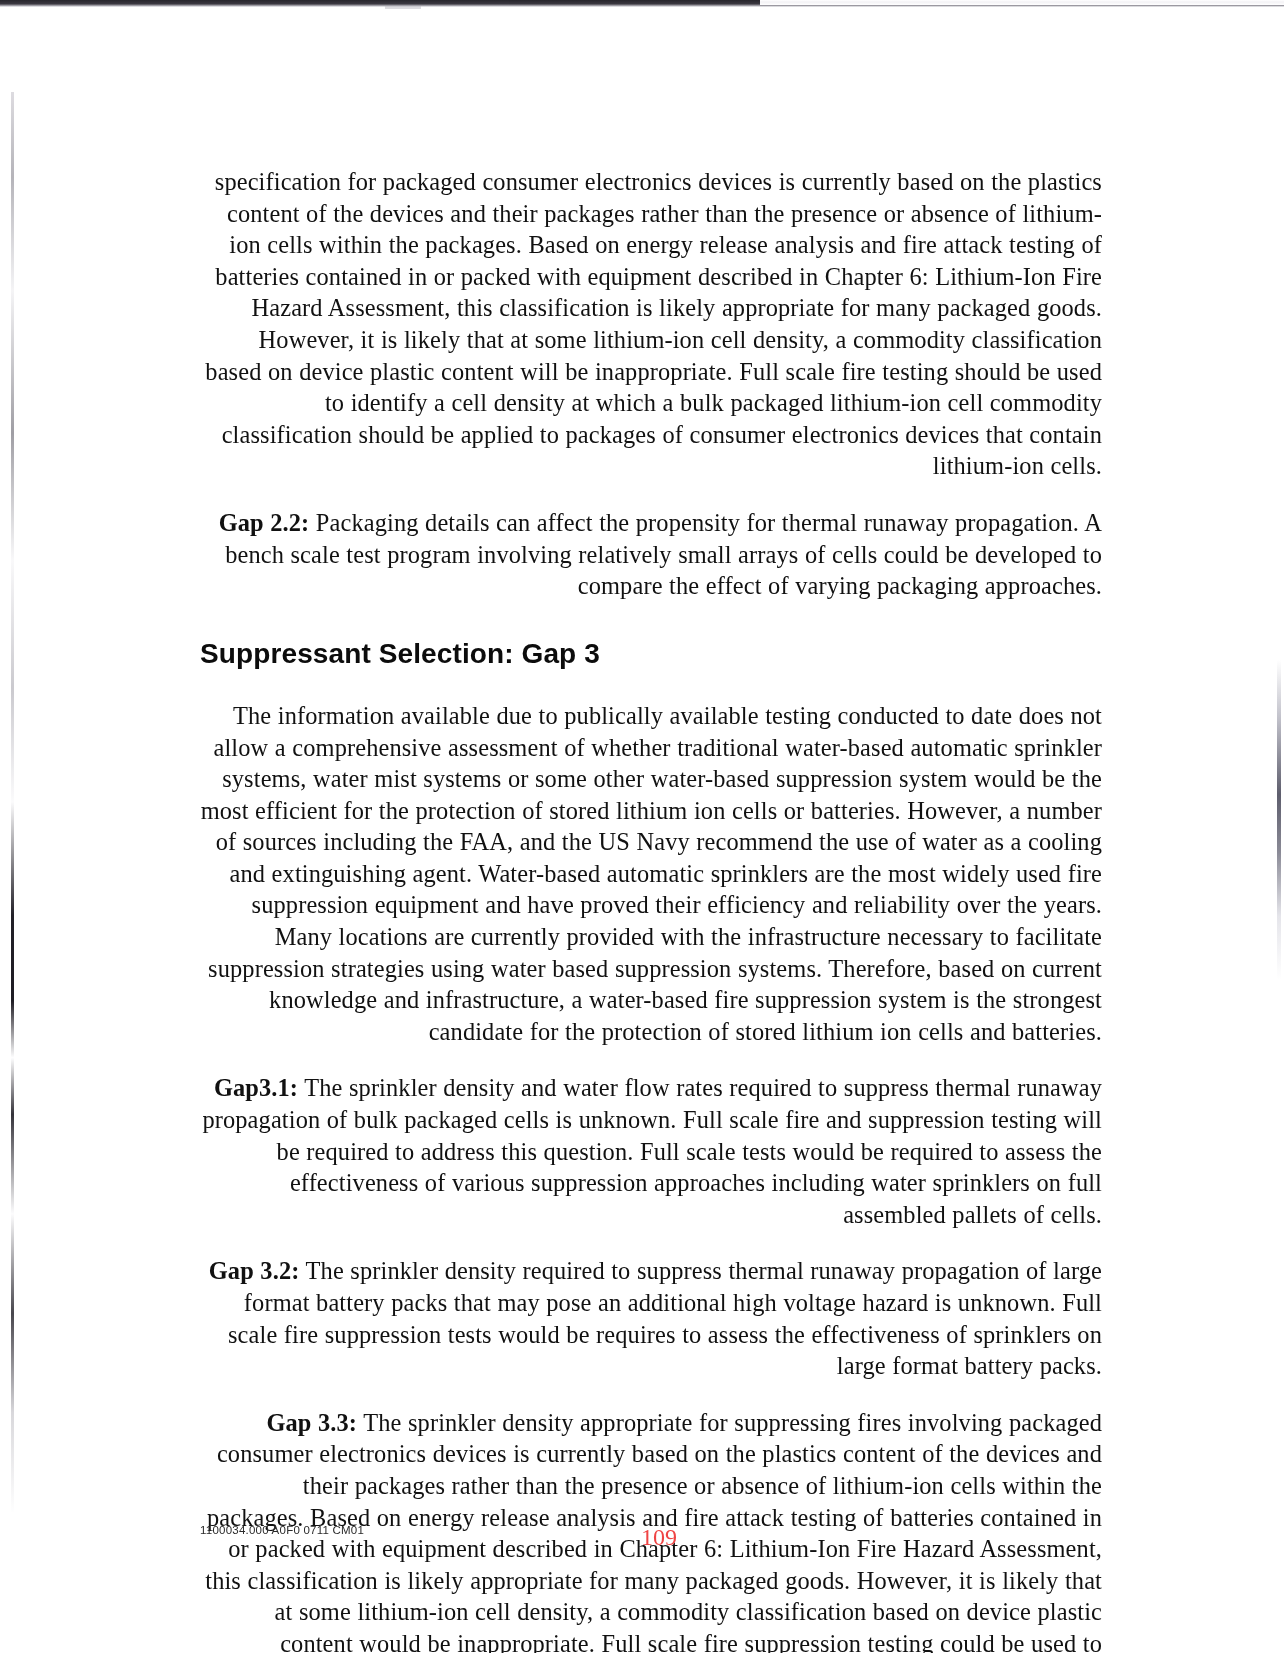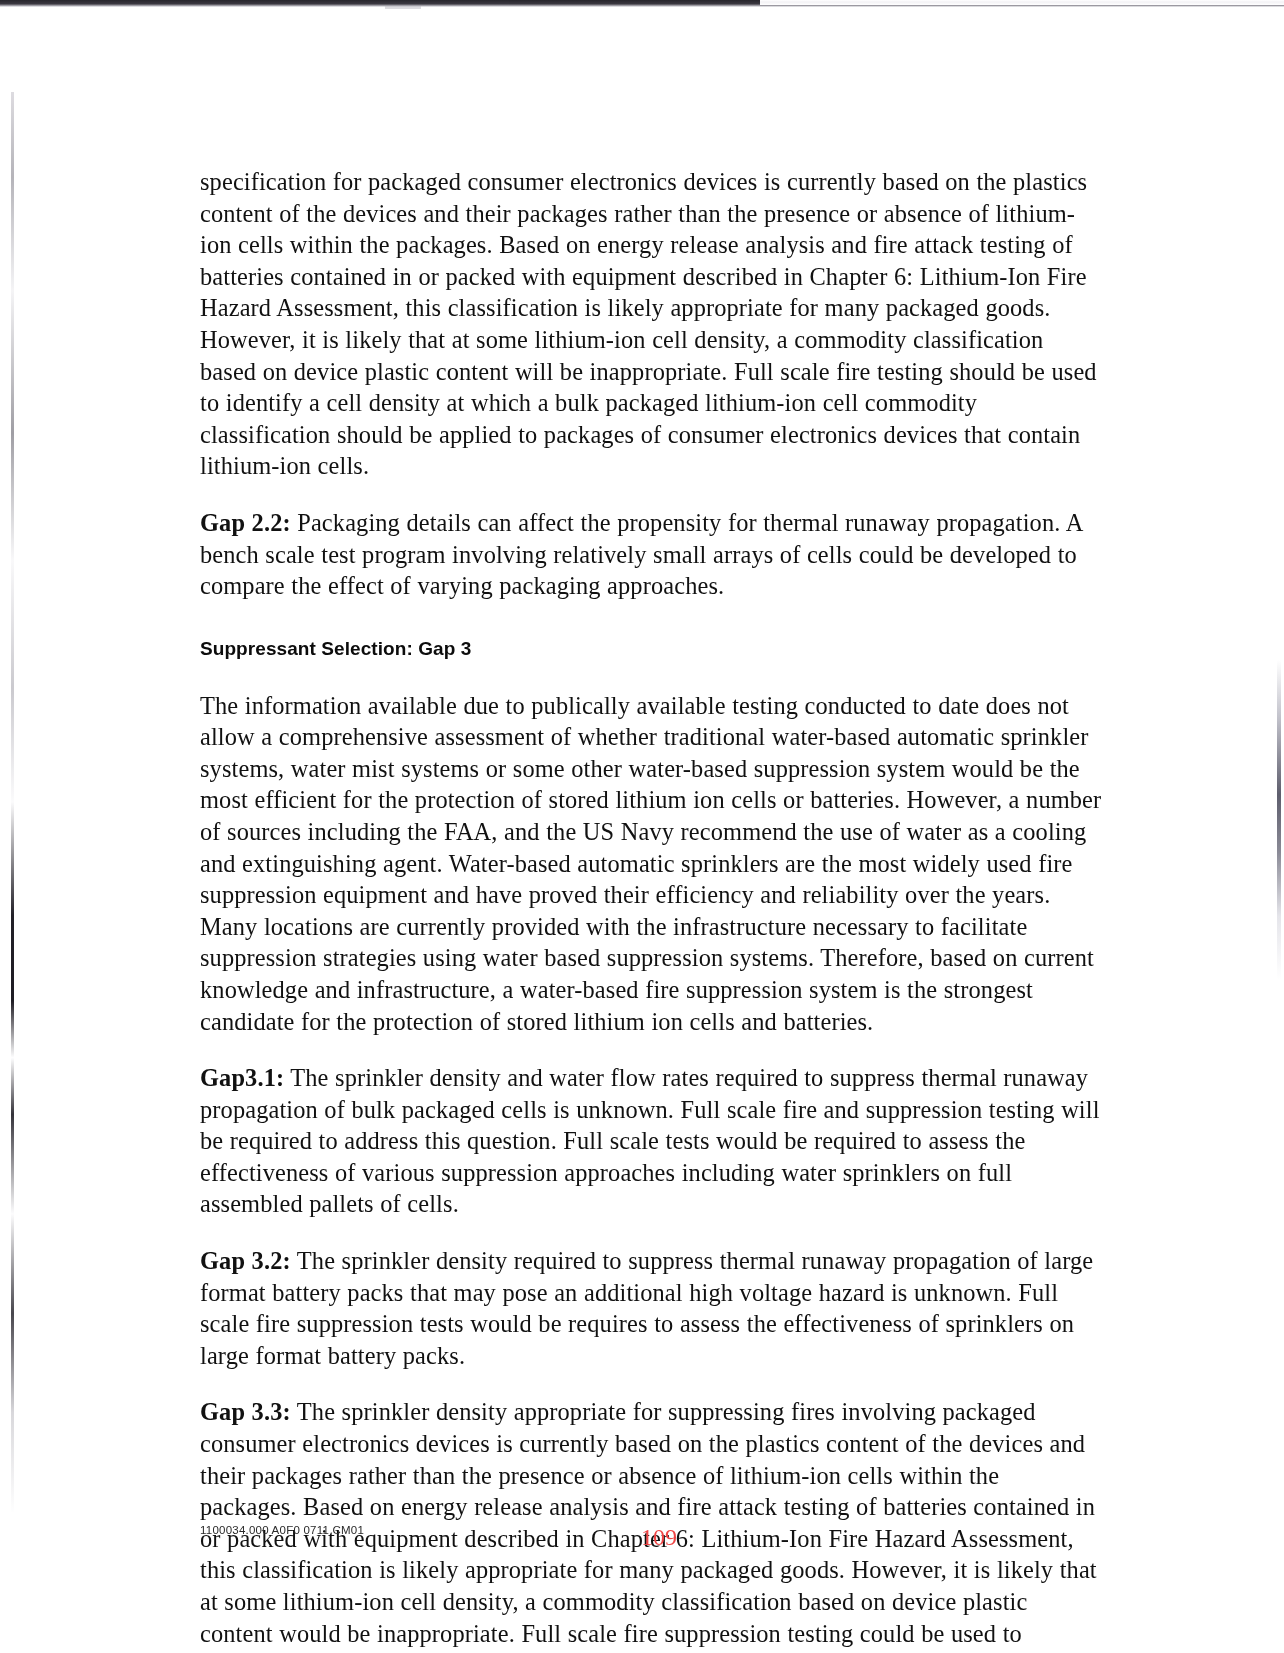--- a/index.html
+++ b/index.html
@@ -89,33 +89,33 @@
     position: absolute;
     left: 200px;
     top: 166px;
     width: 902px;
   }
 
   p.body-par {
     margin: 0 0 25px 0;
     font-size: 24.4px;
     line-height: 31.6px;
-    text-align: left;
+    text-align: right;
     letter-spacing: .005em;
     word-spacing: .012em;
   }
   p.tight { margin-bottom: 24px; }
 
   .lead {
     font-weight: bold;
   }
 
   h2.section-heading {
     font-family: "Liberation Sans", "DejaVu Sans", sans-serif;
-    font-size: 19px;
+    font-size: 28px;
     font-weight: bold;
     letter-spacing: .004em;
     margin: 36px 0 30px 0;
     line-height: 1.15;
     color: #0c0c0c;
   }
 
   .footer-code {
     position: absolute;
     left: 200px;

